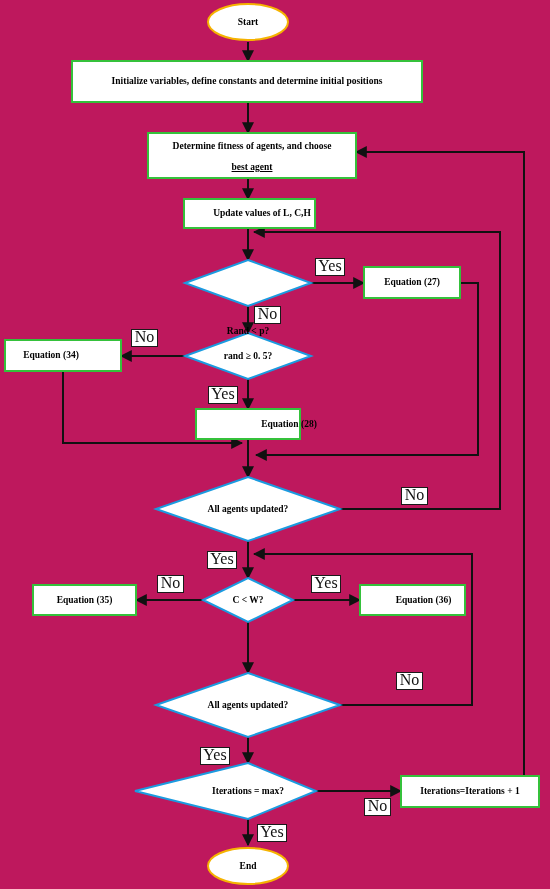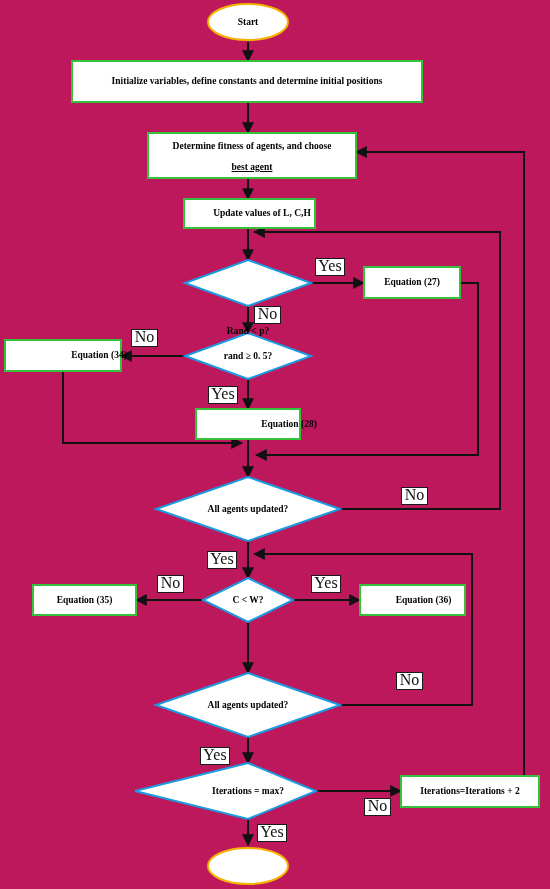--- a/index.html
+++ b/index.html
@@ -142,38 +142,39 @@
   <div class="node-text" style="left:150px; top:158px; width:204px; height:18px;text-decoration:underline;">best agent</div>
 
   <div class="node-text" style="left:186px; top:199px; width:127px; height:29px;padding-left:25px;">Update values of L, C,H</div>
 
   <div class="node-text" style="left:203px; top:271px; width:90px; height:24px;margin-top:48px;">Rand &lt; p?</div>
 
   <div class="node-text" style="left:366px; top:267px; width:92px; height:31px;">Equation (27)</div>
 
   <div class="node-text" style="left:200px; top:344px; width:96px; height:24px;">rand ≥ 0. 5?</div>
 
-  <div class="node-text" style="left:7px; top:340px; width:88px; height:31px;margin-left:48px;">Equation (34)</div>
+  <div class="node-text" style="left:7px; top:340px; width:88px; height:31px;">Equation (34)</div>
 
   <div class="node-text" style="left:198px; top:409px; width:100px; height:30px;margin-left:41px;">Equation (28)</div>
 
   <div class="node-text" style="left:186px; top:498px; width:124px; height:22px;">All agents updated?</div>
 
   <div class="node-text" style="left:213px; top:589px; width:70px; height:22px;">C &lt; W?</div>
 
   <div class="node-text" style="left:35px; top:585px; width:99px; height:30px;">Equation (35)</div>
 
   <div class="node-text" style="left:362px; top:585px; width:103px; height:30px;padding-left:20px;">Equation (36)</div>
 
   <div class="node-text" style="left:186px; top:694px; width:124px; height:22px;">All agents updated?</div>
 
   <div class="node-text" style="left:194px; top:780px; width:108px; height:22px;">Iterations = max?</div>
 
-  <div class="node-text" style="left:403px; top:776px; width:134px; height:31px;">Iterations=Iterations + 2</div>
-
+  <div class="node-text" style="left:403px; top:776px; width:134px; height:31px;">Iterations=Iterations + 1</div>
+
+  <div class="node-text" style="left:208px; top:848px; width:80px; height:36px;">End</div>
 
   <div class="edge-label" style="left:315px; top:258px; width:30px; height:18px;">Yes</div>
 
   <div class="edge-label" style="left:254px; top:306px; width:27px; height:18px;">No</div>
 
   <div class="edge-label" style="left:131px; top:329px; width:27px; height:18px;">No</div>
 
   <div class="edge-label" style="left:208px; top:386px; width:30px; height:18px;">Yes</div>
 
   <div class="edge-label" style="left:401px; top:487px; width:27px; height:18px;">No</div>

